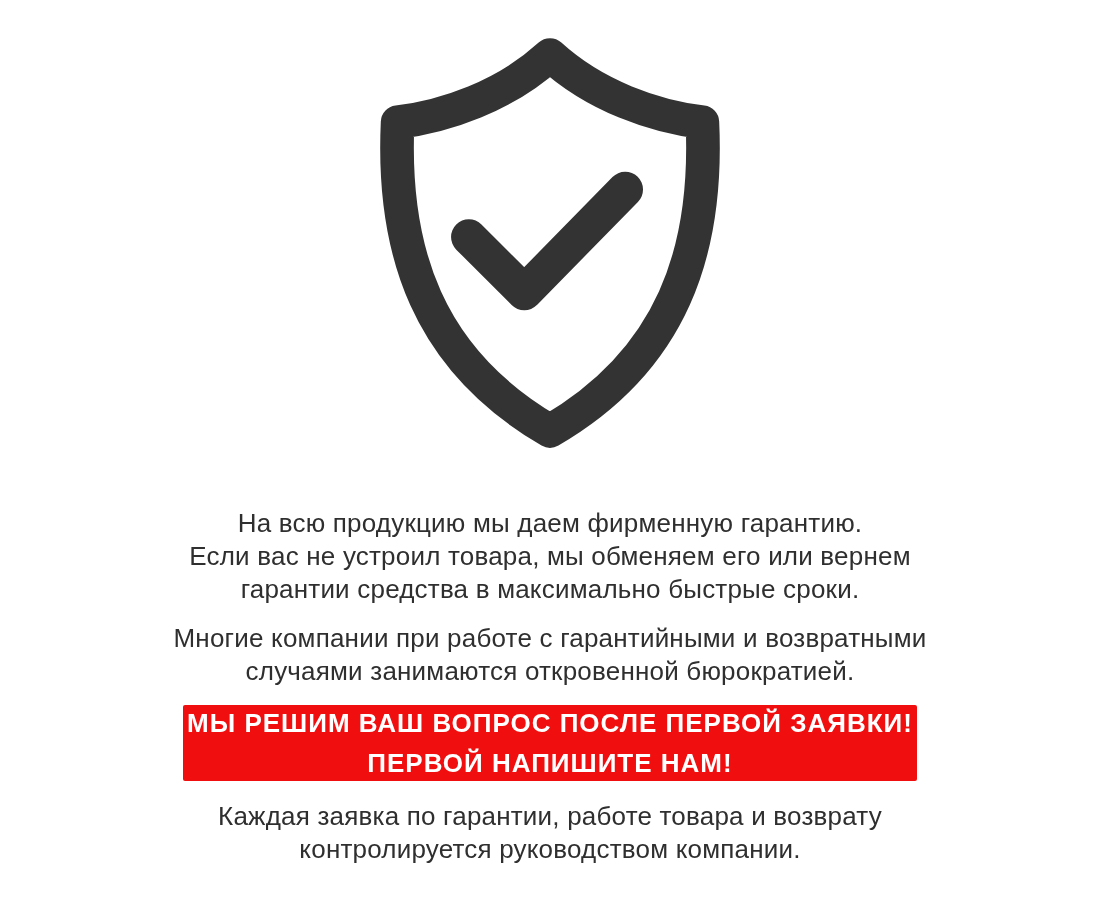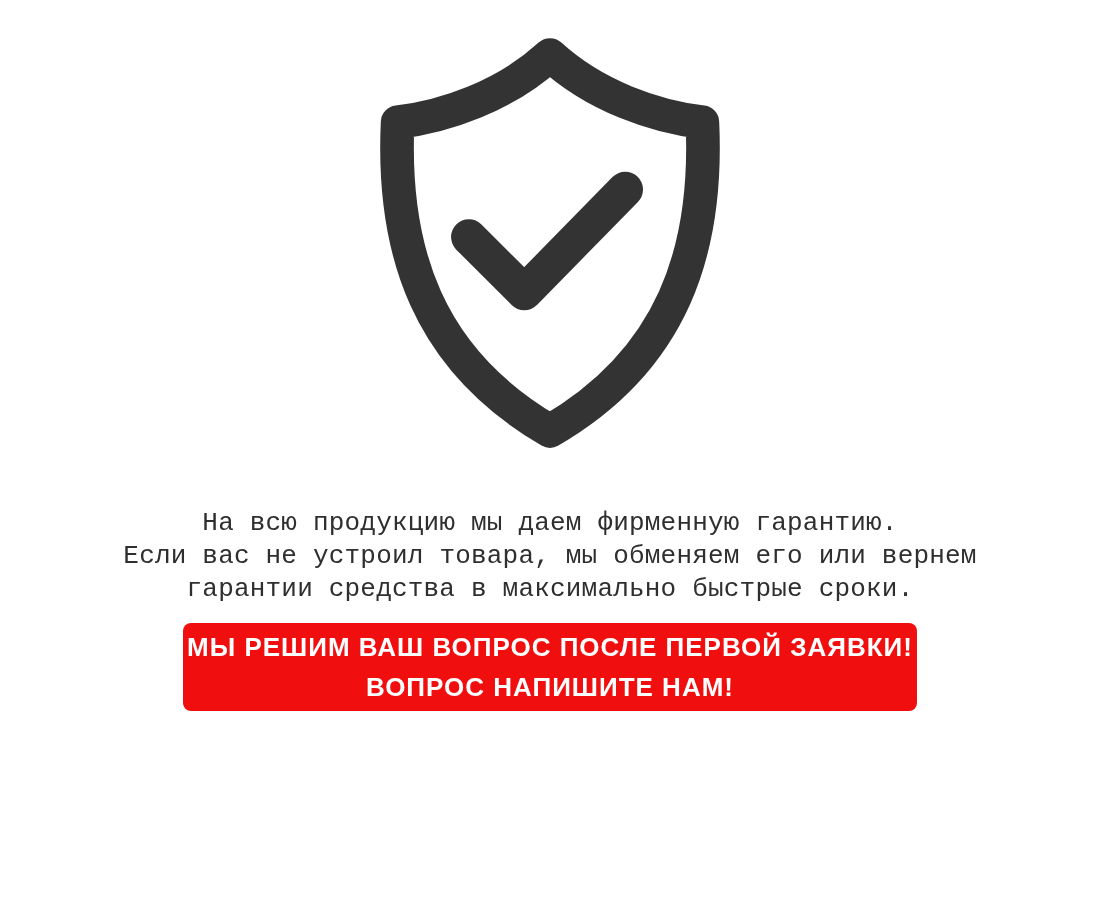--- a/index.html
+++ b/index.html
@@ -34,35 +34,35 @@
     fill: none;
   }
   .para {
     color: var(--text-color);
     font-size: 26px;
     line-height: 33px;
     text-align: center;
     letter-spacing: 0.2px;
     font-weight: 400;
   }
-  .para .line { display: block; white-space: nowrap; font-family: Liberation Mono, monospace; }
+  .para .line { display: block; white-space: nowrap; }
   .para-intro   { margin-top: 46px; }
   .para-bureau  { margin-top: 16px; }
   .para-control { margin-top: 19px; }
   .banner {
     margin-top: 17px;
     width: 734px;
-    height: 88px;
+    height: 76px;
     background: var(--banner-bg);
     color: var(--banner-text);
     display: flex;
     flex-direction: column;
     align-items: center;
     justify-content: center;
-    border-radius: 8px;
+    border-radius: 2px;
     flex: 0 0 auto;
   }
   .banner .banner-line {
     display: block;
     font-size: 26px;
     line-height: 40px;
     font-weight: 700;
     letter-spacing: 1px;
     text-align: center;
     white-space: nowrap;
@@ -81,20 +81,28 @@
              C 296,94 236,74 190,32 Z" stroke-width="34" stroke-linejoin="round" stroke-linecap="round"></path>
     <path d="M108,216 L164,272 L266,168" stroke-width="36" stroke-linejoin="round" stroke-linecap="round"></path>
   </svg>
 
   <p class="para para-intro">
     <span class="line">На всю продукцию мы даем фирменную гарантию.</span>
     <span class="line">Если вас не устроил товара, мы обменяем его или вернем</span>
     <span class="line">гарантии средства в максимально быстрые сроки.</span>
   </p>
 
+  <p class="para para-bureau">
+    <span class="line">Многие компании при работе с гарантийными и возвратными</span>
+    <span class="line">случаями занимаются откровенной бюрократией.</span>
+  </p>
 
   <div class="banner">
     <span class="banner-line">МЫ РЕШИМ ВАШ ВОПРОС ПОСЛЕ ПЕРВОЙ ЗАЯВКИ!</span>
-    <span class="banner-line">ВОПРОС НАПИШИТЕ НАМ!</span>
+    <span class="banner-line">ПЕРВОЙ НАПИШИТЕ НАМ!</span>
   </div>
 
+  <p class="para para-control">
+    <span class="line">Каждая заявка по гарантии, работе товара и возврату</span>
+    <span class="line">контролируется руководством компании.</span>
+  </p>
 
 </div>
 
 </body></html>

